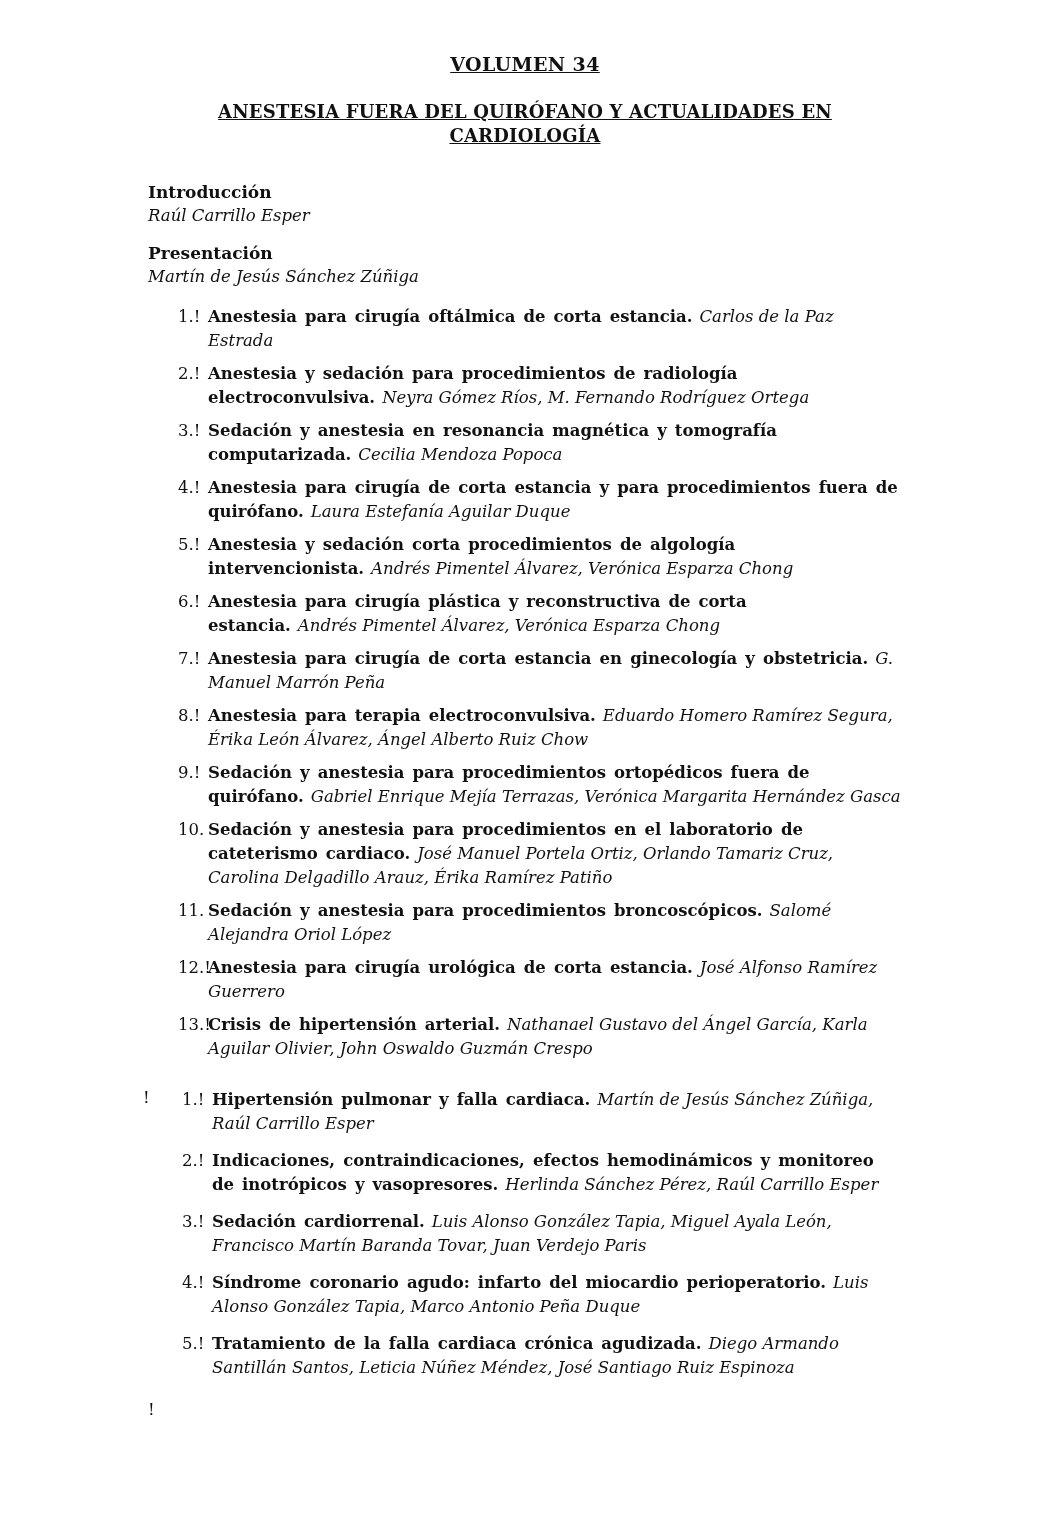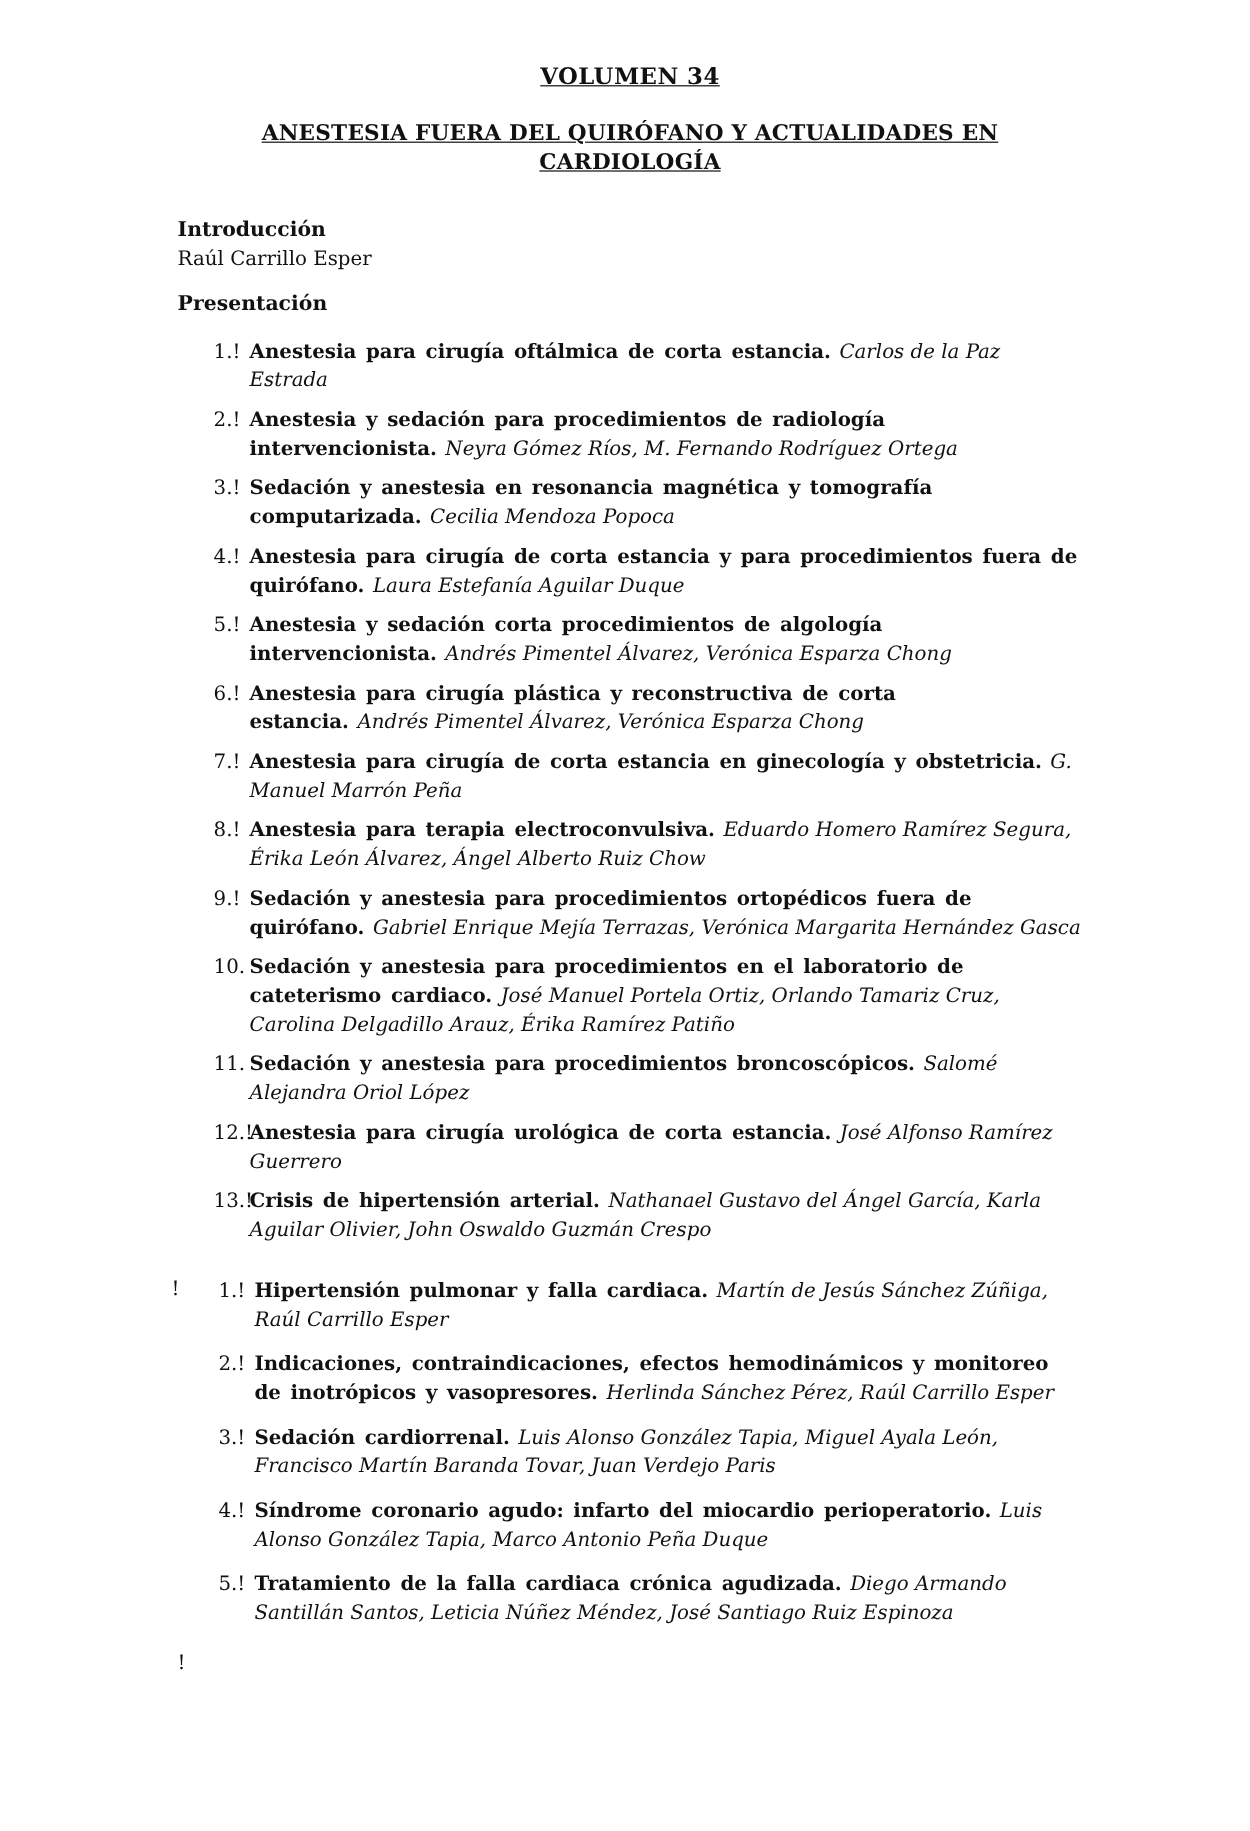--- a/index.html
+++ b/index.html
@@ -43,20 +43,21 @@
   .front-block {
     margin: 12px 0 13px 0;
   }
   .front-heading {
     font-size: 17px;
     font-weight: 700;
     line-height: 24px;
   }
   .front-author {
     font-size: 16.5px;
+    font-style: italic;
     line-height: 24px;
   }
   .toc-list {
     margin: 16px 0 0 30px;
   }
   .toc-list.second {
     margin-top: 27px;
     margin-left: 34px;
     position: relative;
   }
@@ -110,35 +111,36 @@
 
   <div class="doc-subtitle">ANESTESIA FUERA DEL QUIRÓFANO Y ACTUALIDADES EN CARDIOLOGÍA</div>
 
   <div class="front-block">
     <div class="front-heading">Introducción</div>
     <div class="front-author">Raúl Carrillo Esper</div>
   </div>
 
   <div class="front-block">
     <div class="front-heading">Presentación</div>
+    <div class="front-author">Martín de Jesús Sánchez Zúñiga</div>
   </div>
 
   <div class="toc-list">
 
       <div class="toc-item">
         <span class="toc-marker">1.!</span>
         <div class="entry-text">
           <span class="entry-title">Anestesia para cirugía oftálmica de corta estancia.</span><span class="entry-authors">Carlos de la Paz Estrada</span>
         </div>
       </div>
 
       <div class="toc-item">
         <span class="toc-marker">2.!</span>
         <div class="entry-text">
-          <span class="entry-title">Anestesia y sedación para procedimientos de radiología intervencionista.</span><span class="entry-authors">Neyra Gómez Ríos, M. Fernando Rodríguez Ortega</span>
+          <span class="entry-title">Anestesia y sedación para procedimientos de radiología electroconvulsiva.</span><span class="entry-authors">Neyra Gómez Ríos, M. Fernando Rodríguez Ortega</span>
         </div>
       </div>
 
       <div class="toc-item">
         <span class="toc-marker">3.!</span>
         <div class="entry-text">
           <span class="entry-title">Sedación y anestesia en resonancia magnética y tomografía computarizada.</span><span class="entry-authors">Cecilia Mendoza Popoca</span>
         </div>
       </div>
 

